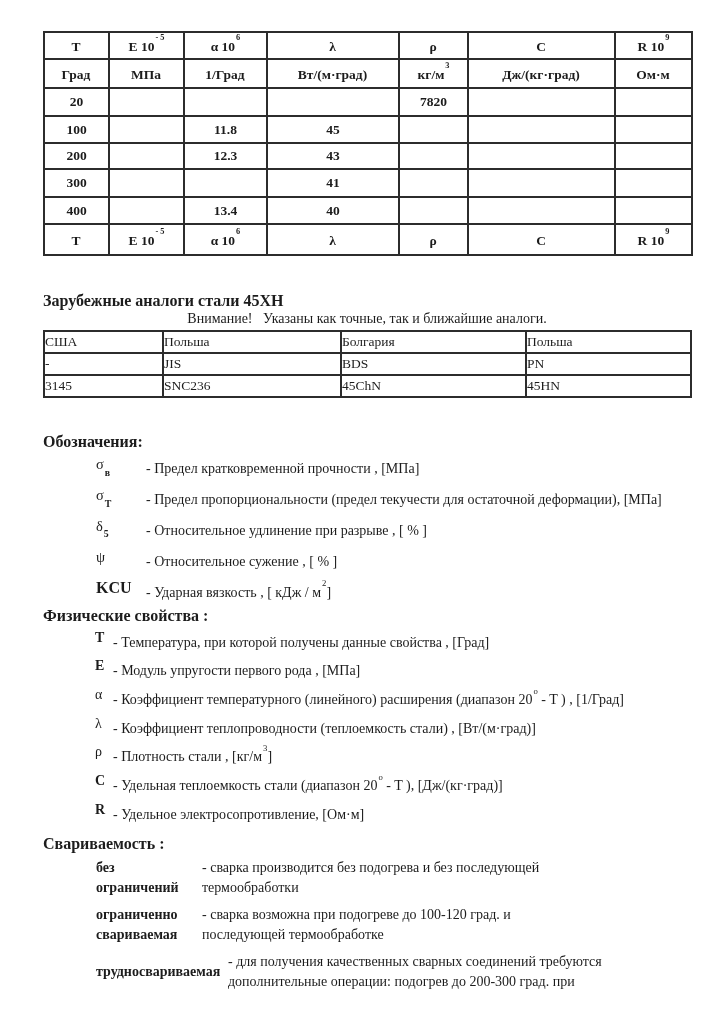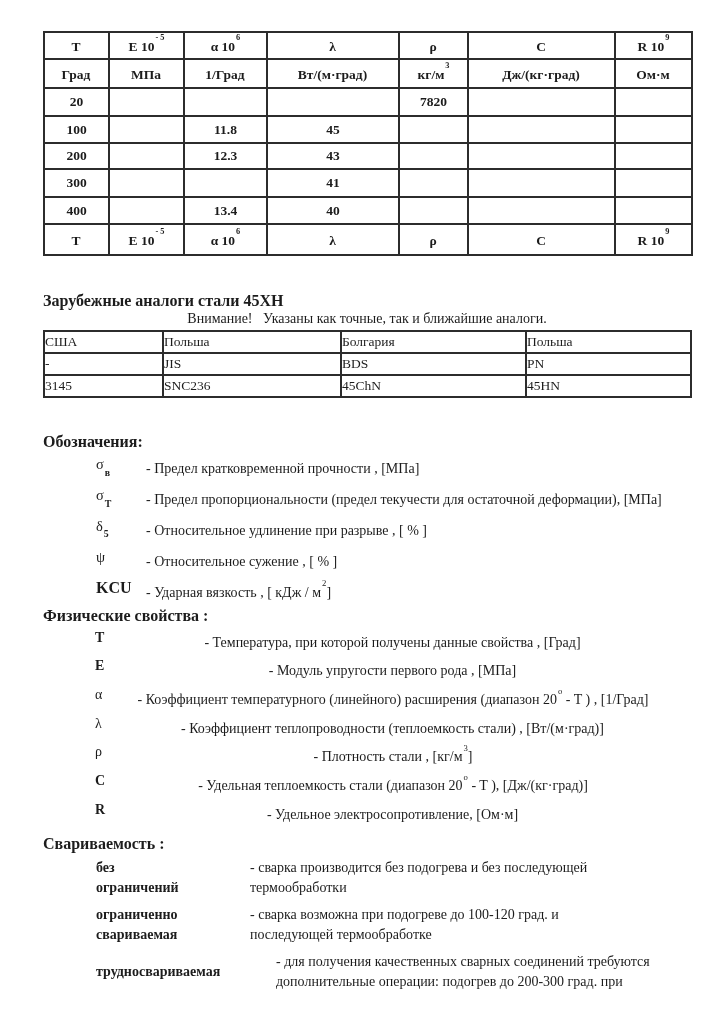--- a/index.html
+++ b/index.html
@@ -39,27 +39,27 @@
 
   .def-list{margin-top:4px;}
   .def-row{display:flex;margin-left:52px;margin-bottom:5px;font-size:14px;line-height:20px;justify-content:flex-end;}
   .def-sym{width:50px;flex:none;font-size:14.5px;}
   .def-sym.b{font-weight:bold;font-size:16px;}
   .def-text{width:545px;}
 
   .phys-row{display:flex;margin-left:52px;margin-bottom:4px;font-size:14px;line-height:20px;}
   .phys-sym{flex:none;min-width:14px;margin-right:4px;}
   .phys-sym.b{font-weight:bold;}
-  .phys-text{width:560px;text-align:center;}
+  .phys-text{width:560px;}
 
   .weld-row{display:flex;align-items:center;margin-left:53px;margin-bottom:7px;
             font-size:14px;line-height:20px;}
   .weld-term{flex:none;width:96px;margin-right:10px;font-weight:bold;}
   .weld-row.wide .weld-term{width:124px;margin-right:8px;}
-  .weld-desc{width:385px;margin-left:48px;}
+  .weld-desc{width:385px;}
 </style>
 </head>
 <body>
 
 <div class="page">
   <div class="content">
 
     <table class="props">
       <colgroup>
         <col style="width:65px">

